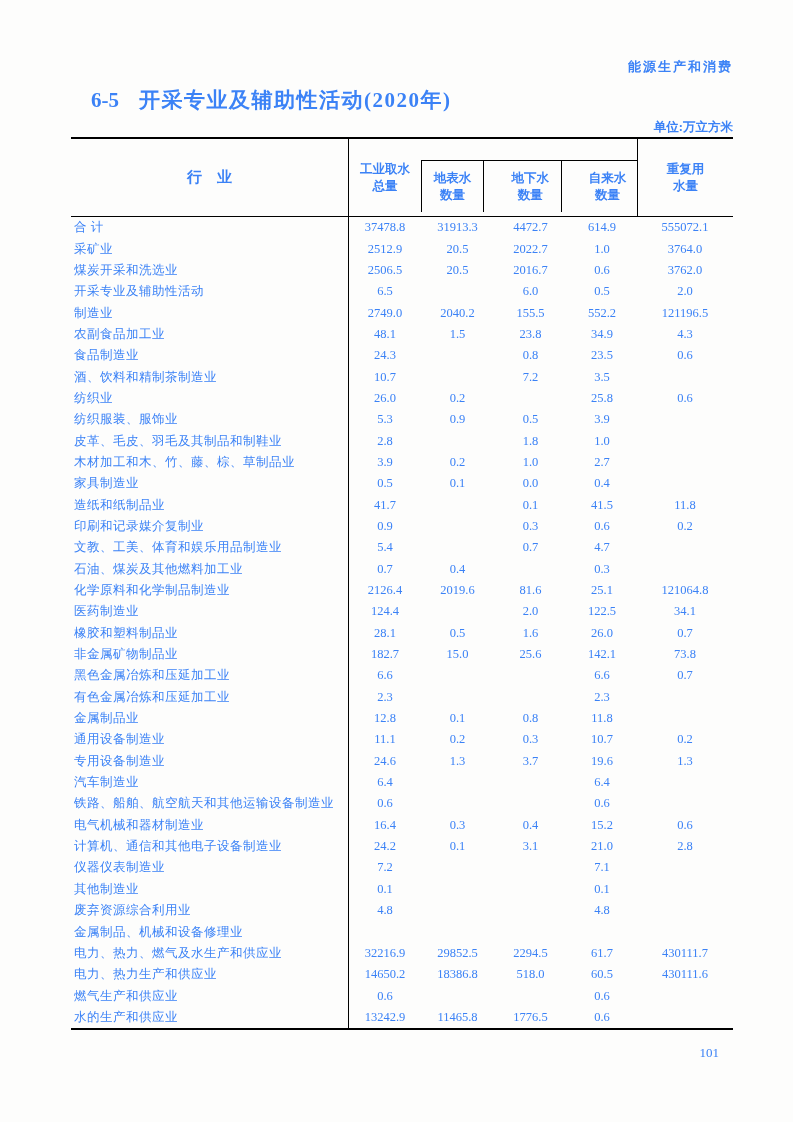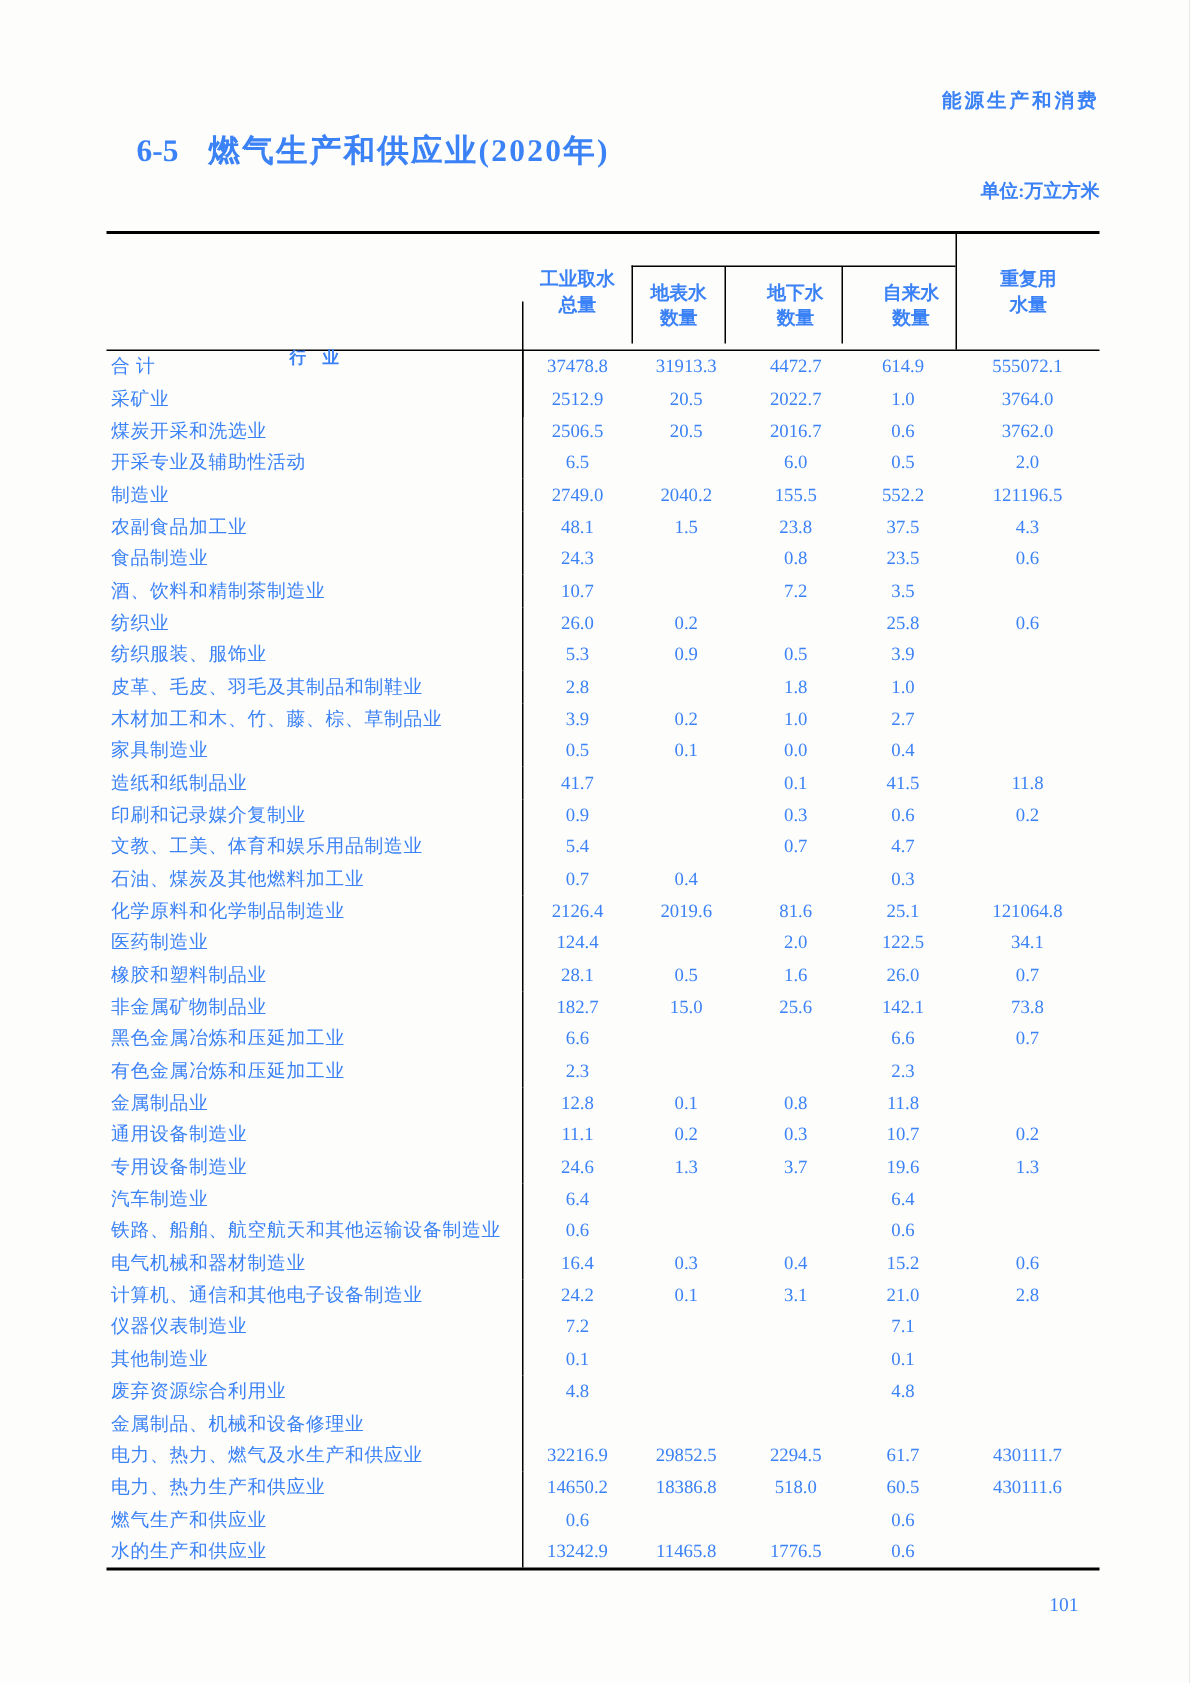--- a/index.html
+++ b/index.html
@@ -43,21 +43,21 @@
   .title .title-num {
     letter-spacing: 0;
     margin-right: 20px;
     margin-left: 20px;
   }
   .unit {
     text-align: right;
     font-size: 12.5px;
     font-weight: bold;
     margin-top: 5px;
-    margin-bottom: 19px;
+    margin-bottom: 2px;
     height: 16px;
     line-height: 16px;
   }
   
   .table {
     border-top: 2.5px solid #000;
     border-bottom: 2.5px solid #000;
     width: 662px;
     box-sizing: border-box;
   }
@@ -76,22 +76,21 @@
     align-items: center;
     justify-content: center;
     font-size: 12.5px;
     font-weight: bold;
     line-height: 1.3;
   }
   .hc.industry {
     left: 0;
     width: 278px;
     border-right: 1.5px solid #000;
-    font-size: 11px;
-    margin-top: 45px;
+    font-size: 15px;
   }
   .hc.c2 {
     left: 278px;
     width: 72px;
   }
   .subbox {
     position: absolute;
     left: 350px;
     top: 21px;
     bottom: 4px;
@@ -160,21 +159,21 @@
 </style>
 </head>
 <body>
 
 <div class="page">
   <div class="content">
 
     <div class="header-right">能源生产和消费</div>
 
     <div class="title">
-      <span class="title-num">6-5</span><span class="title-text">燃气生产和供应业(2020年)</span>
+      <span class="title-num">6-5</span><span class="title-text">开采专业及辅助性活动(2020年)</span>
     </div>
 
     <div class="unit">单位:万立方米</div>
 
     <div class="table">
 
       <div class="thead">
         <div class="hc industry">行　业</div>
 
         <div class="hc c2">
@@ -242,21 +241,21 @@
             <div class="cell c-num c3w">2040.2</div>
             <div class="cell c-num c4w">155.5</div>
             <div class="cell c-num c5w">552.2</div>
             <div class="cell c-num c6w">121196.5</div>
           </div>
           <div class="trow">
             <div class="cell c-industry">农副食品加工业</div>
             <div class="cell c-num c2w">48.1</div>
             <div class="cell c-num c3w">1.5</div>
             <div class="cell c-num c4w">23.8</div>
-            <div class="cell c-num c5w">37.5</div>
+            <div class="cell c-num c5w">34.9</div>
             <div class="cell c-num c6w">4.3</div>
           </div>
           <div class="trow">
             <div class="cell c-industry">食品制造业</div>
             <div class="cell c-num c2w">24.3</div>
             <div class="cell c-num c3w"></div>
             <div class="cell c-num c4w">0.8</div>
             <div class="cell c-num c5w">23.5</div>
             <div class="cell c-num c6w">0.6</div>
           </div>

